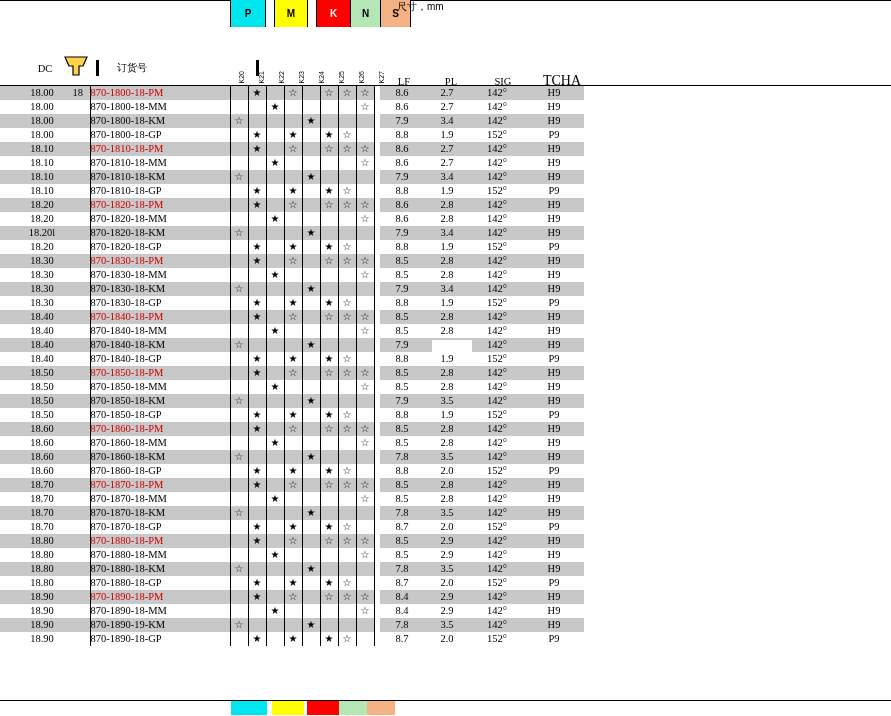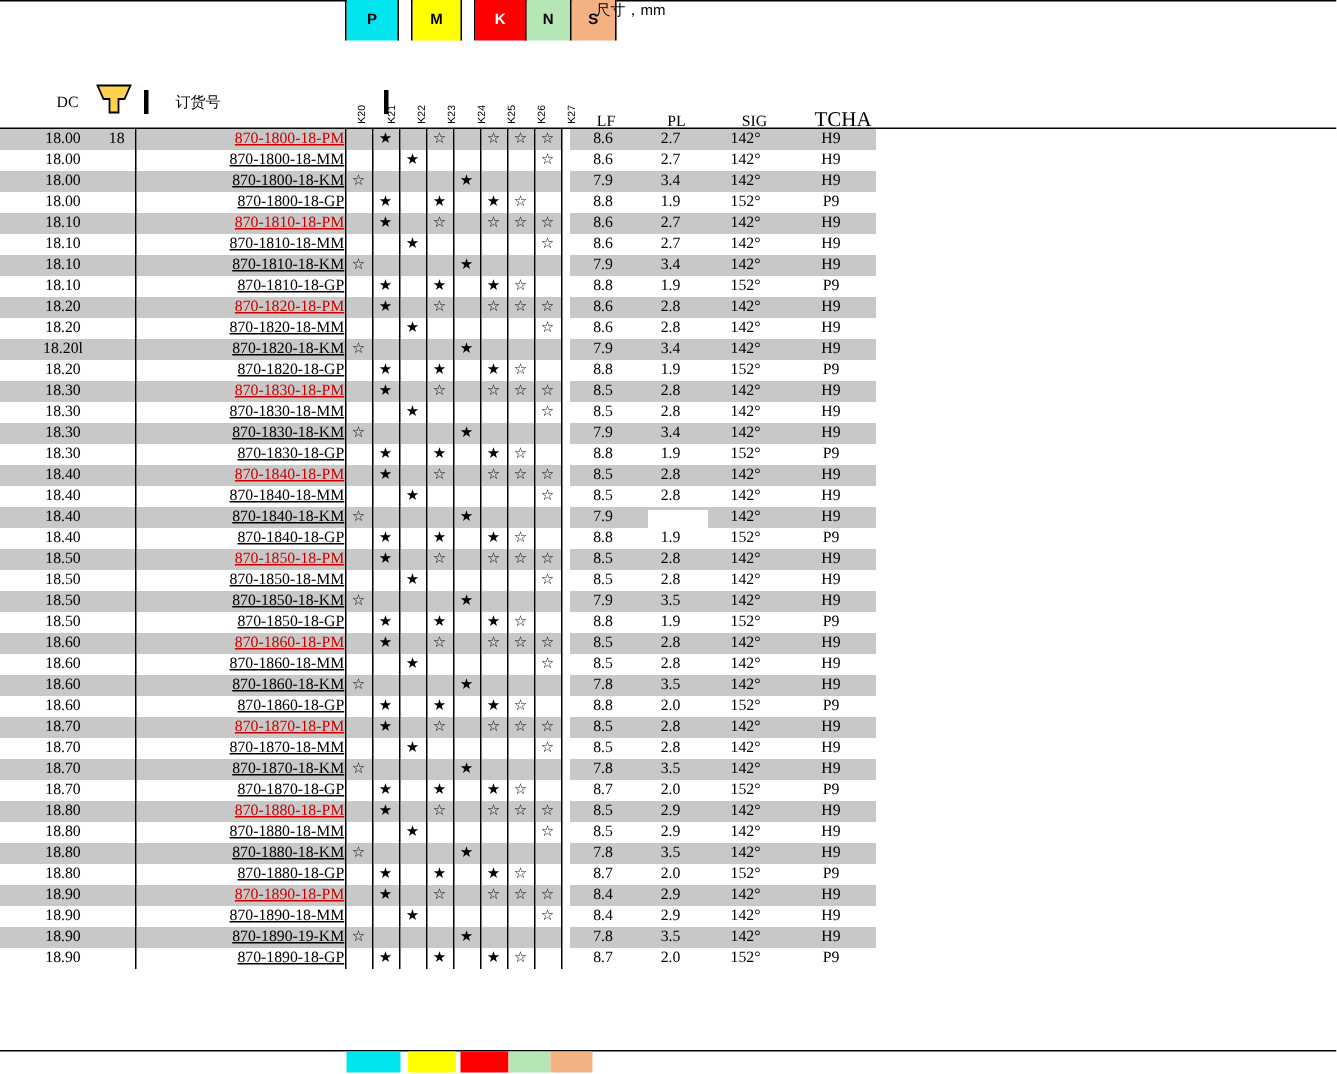--- a/index.html
+++ b/index.html
@@ -47,21 +47,21 @@
     border-left:1px solid #000;
     border-right:1px solid #000;
     height:14px;
     line-height:14px;
     padding:0;
     overflow:hidden;
     white-space:nowrap;
   }
   td.noborder{border-left:none;border-right:none;}
   .center{text-align:center;}
-  .left{text-align:right;padding-left:3px;text-decoration:underline;}
+  .left{text-align:left;padding-left:3px;}
   .shade{background:#c8c8c8;}
   .white{background:#ffffff;}
   .red{color:#cc0000;}
   .ordercell{font-family:"Liberation Serif",serif;font-size:10.5px;}
   .starcell{font-size:10px;}
   .numcell{font-size:10.5px;}
   .dccell{font-size:10.5px;}
 
   
   .rule-top{position:absolute;left:0;top:0;width:891px;height:1px;background:#000;}

